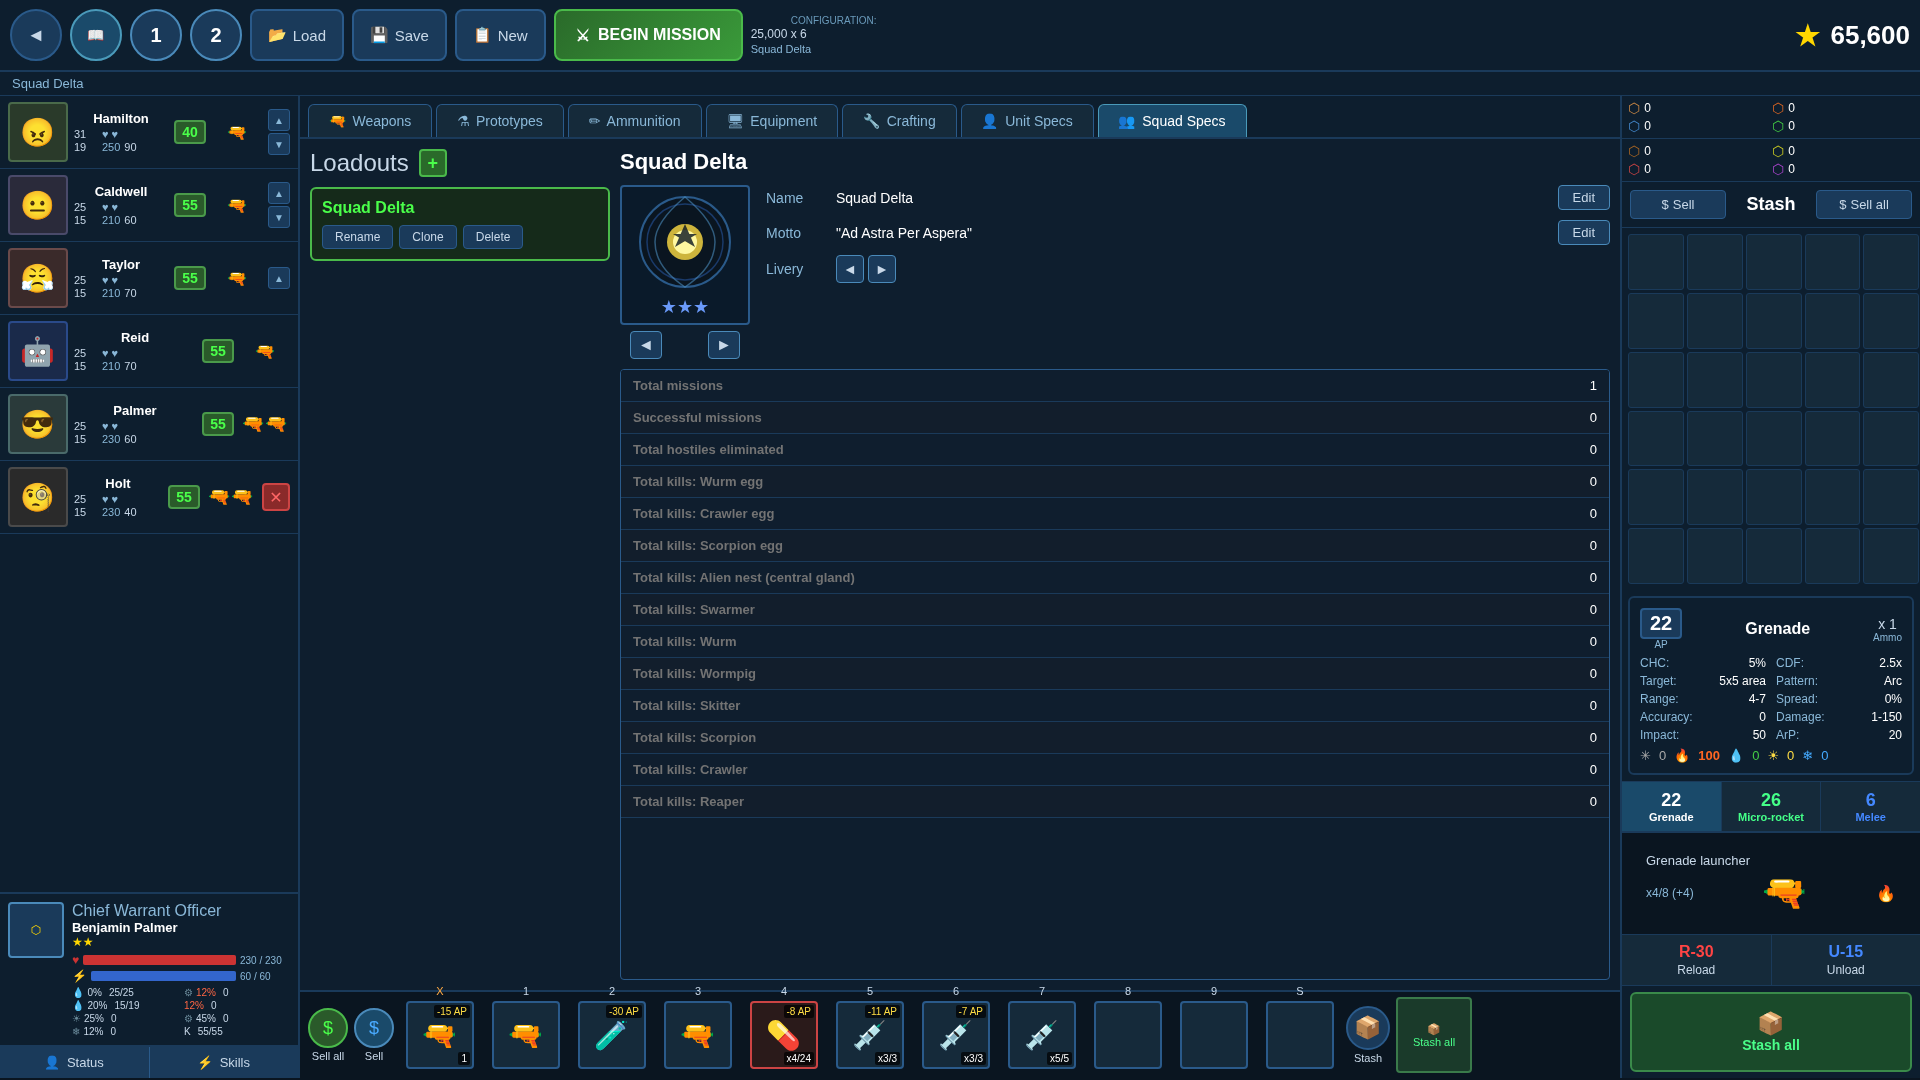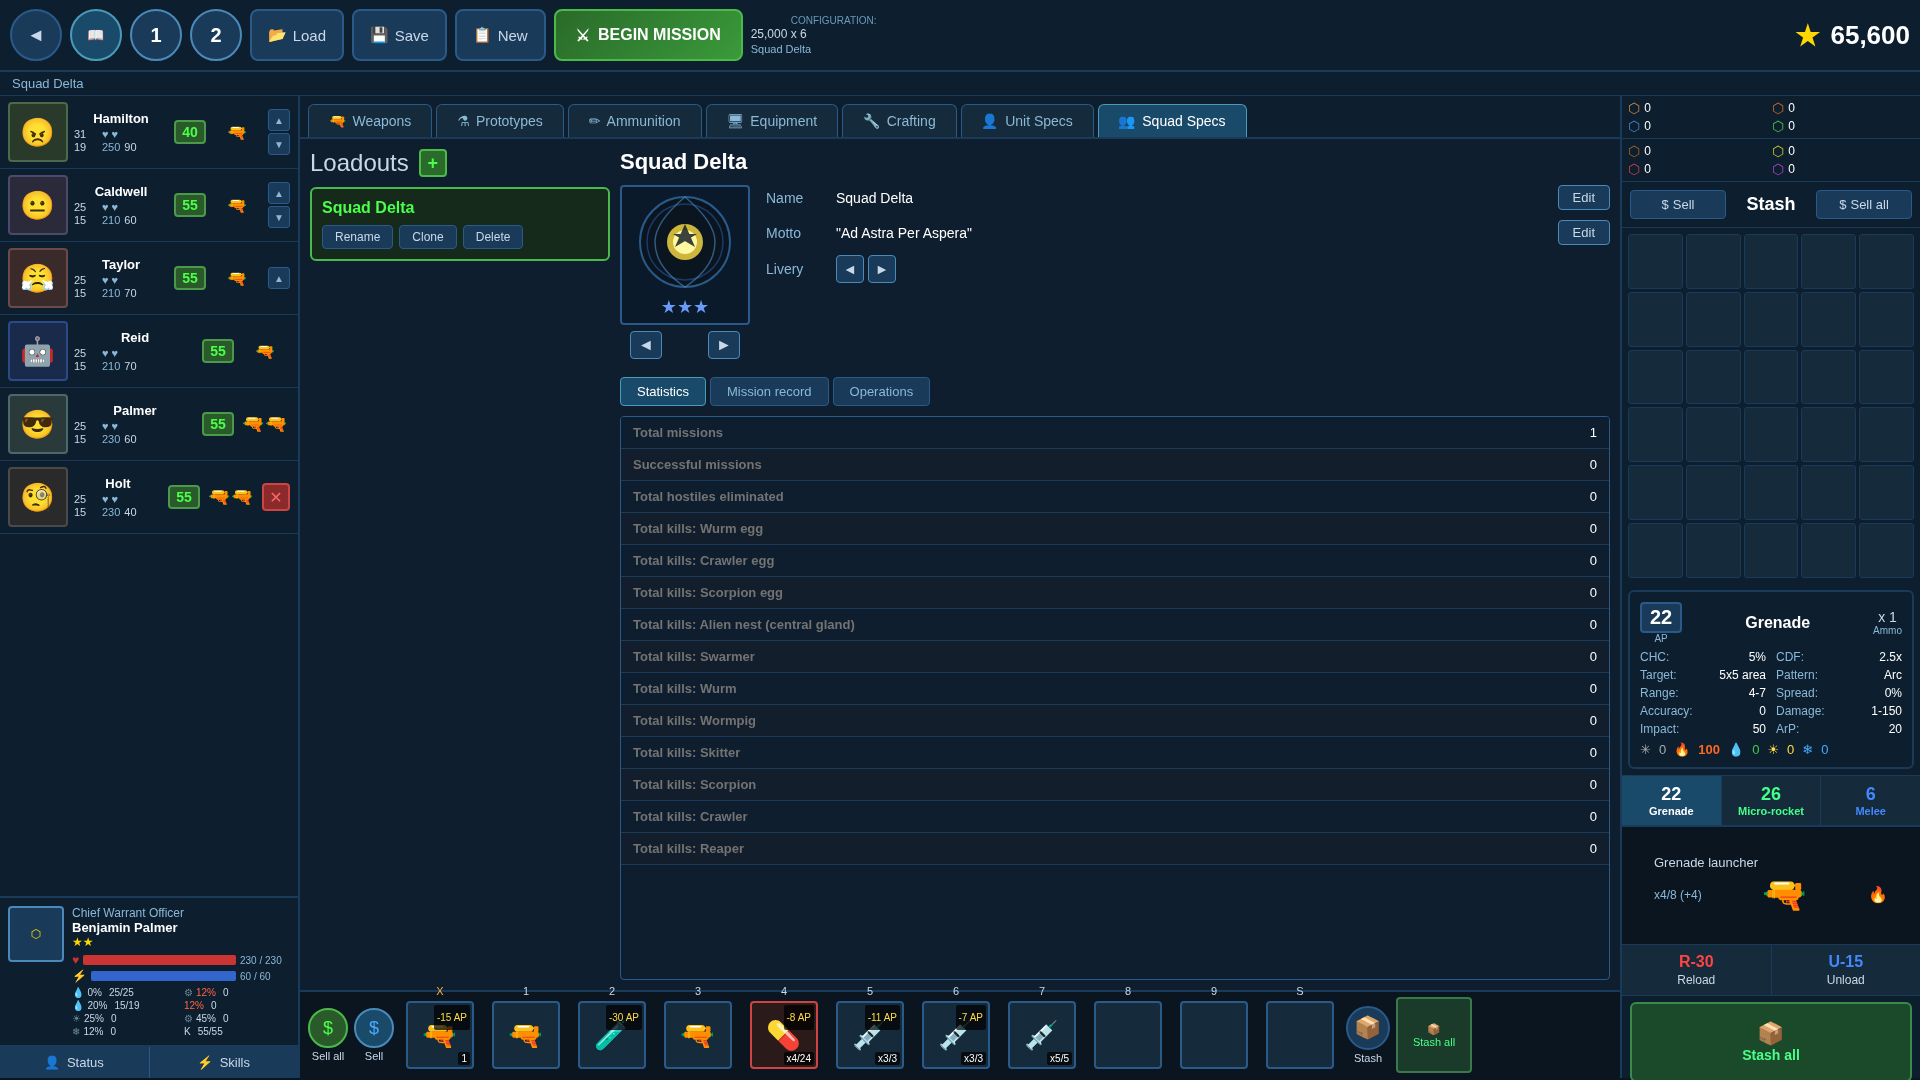--- a/index.html
+++ b/index.html
@@ -232,21 +232,21 @@
       display: flex;
       align-items: center;
       justify-content: center;
       font-size: 26px;
       flex-shrink: 0;
     }
     .commander-info {
       flex: 1;
     }
     .commander-rank {
-      font-size: 12px;
+      font-size: 16px;
       color: #8ab8d8;
     }
     .commander-name {
       font-size: 13px;
       font-weight: bold;
       color: #ffffff;
     }
     .rank-stars {
       color: #ffd700;
       font-size: 12px;
@@ -569,21 +569,21 @@
       font-size: 28px;
       position: relative;
     }
     .item-badge {
       position: absolute;
       top: 2px;
       right: 2px;
       font-size: 10px;
       color: #ffdd44;
       background: rgba(0,0,0,0.7);
-      padding: 7px 3px;
+      padding: 1px 3px;
       border-radius: 2px;
     }
     .item-count {
       position: absolute;
       bottom: 2px;
       right: 2px;
       font-size: 10px;
       color: #ffffff;
       background: rgba(0,0,0,0.7);
       padding: 1px 3px;
@@ -811,21 +811,21 @@
     .weapon-tab.active { background: #1a4a6a; color: #ffffff; }
     .weapon-tab-grenade { color: #ff8844; }
     .weapon-tab-micro { color: #44ff88; }
     .weapon-tab-melee { color: #4488ff; }
 
     
     .weapon-image-row {
       display: flex;
       align-items: center;
       justify-content: center;
-      padding: 24px;
+      padding: 16px;
       background: #0a1520;
       border-top: 1px solid #1a3a5a;
     }
 
     
     .weapon-actions {
       display: flex;
       border-top: 1px solid #1a3a5a;
     }
     .weapon-action-btn {
@@ -1240,25 +1240,20 @@
             <div class="field-row">
               <span class="field-label">Livery</span>
               <div class="livery-arrows">
                 <div class="livery-arrow">◄</div>
                 <div class="livery-arrow">►</div>
               </div>
             </div>
           </div>
         </div>
 
-        <div class="stats-tabs">
-          <div class="stats-tab active">Statistics</div>
-          <div class="stats-tab">Mission record</div>
-          <div class="stats-tab">Operations</div>
-        </div>
 
         <div class="stats-table">
           <div class="stats-table-row">
             <span class="stats-key">Total missions</span>
             <span class="stats-val">1</span>
           </div>
           <div class="stats-table-row">
             <span class="stats-key">Successful missions</span>
             <span class="stats-val">0</span>
           </div>

